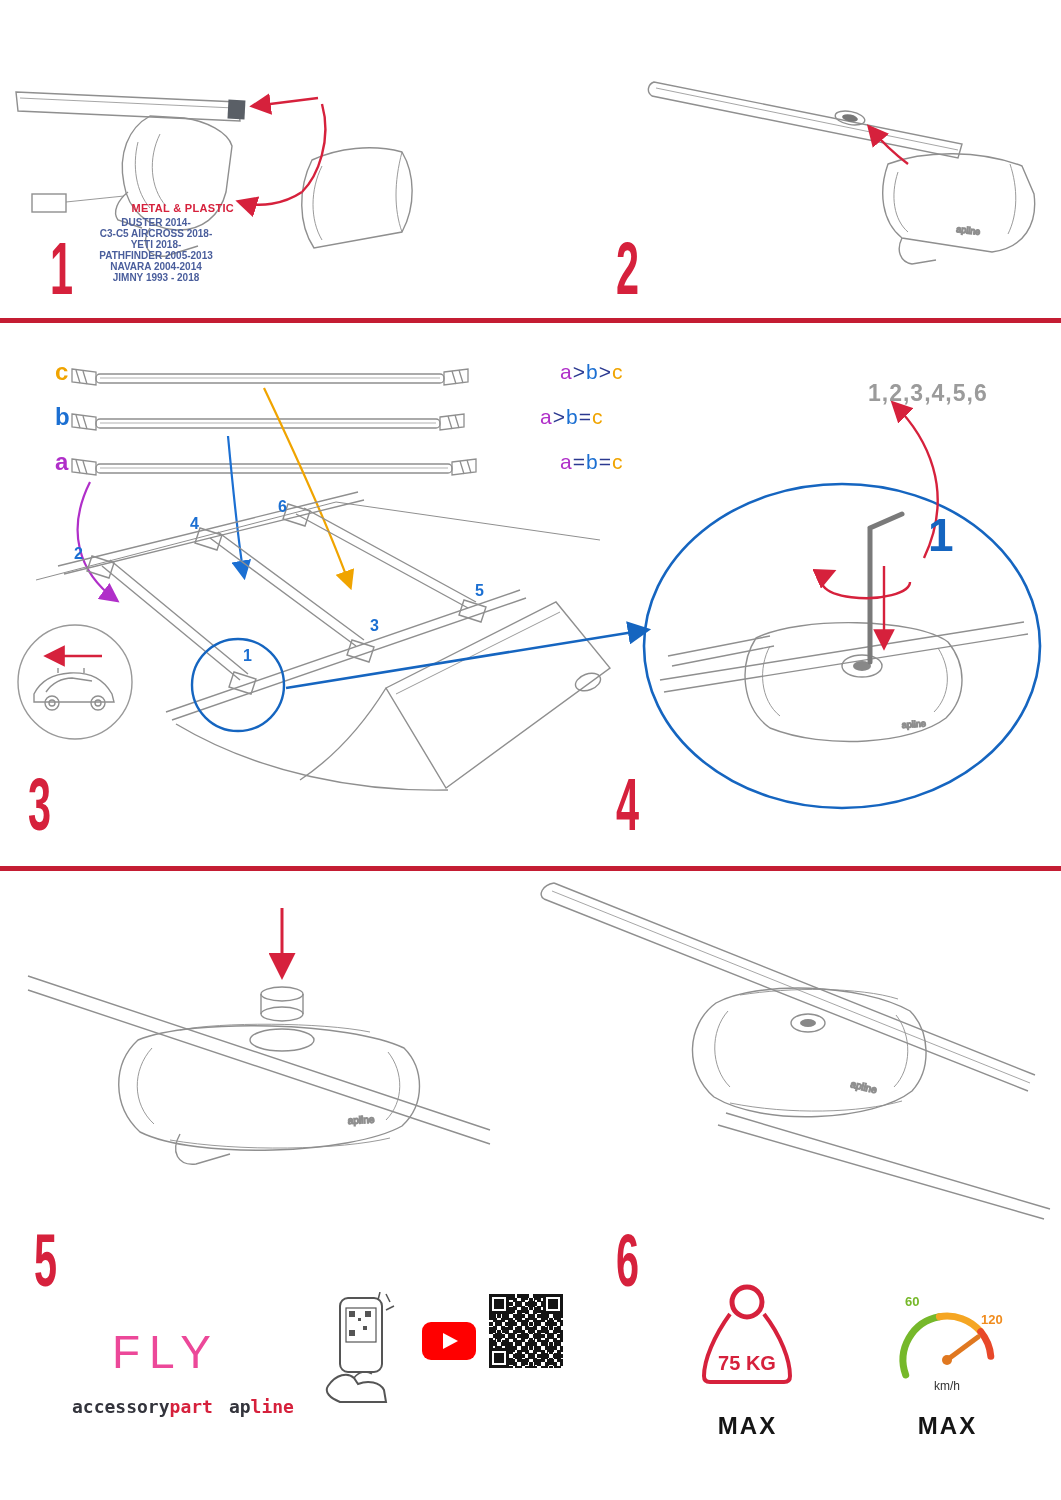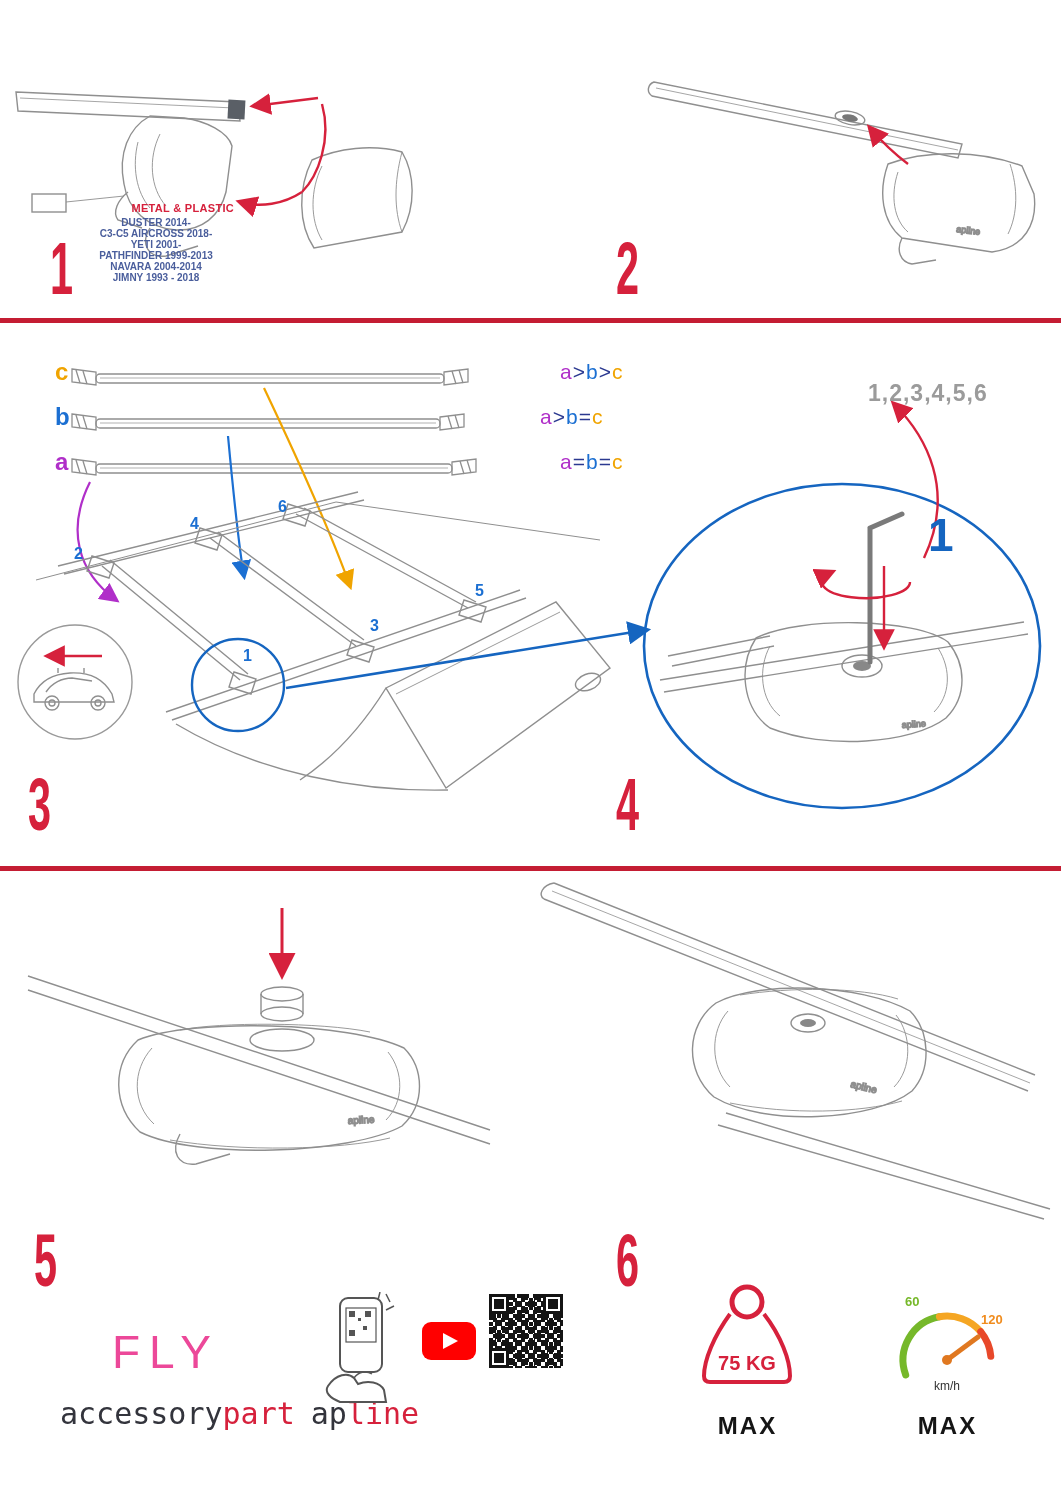--- a/index.html
+++ b/index.html
@@ -10,21 +10,21 @@
   .matblock{width:156px;text-align:right;}
   .mat{color:#d6213c;font-weight:700;font-size:11px;margin-bottom:3px;letter-spacing:.3px;}
   .compat{color:#4a5e9c;font-size:10px;line-height:11px;font-weight:700;text-align:center;}
   .barlabel{font-size:24px;font-weight:700;line-height:1;}
   .c-purple{color:#b02fc9}.c-blue{color:#1b6fd2}.c-orange{color:#f0a400}.c-navy{color:#2b3990}
   .rule{font-size:21px;font-weight:400;letter-spacing:1px;}
   .posnum{font-size:16px;font-weight:700;color:#1b6fd2;line-height:1;}
   .seq{font-size:23px;font-weight:700;color:#9b9b9b;letter-spacing:1px;}
   .callout1{font-size:46px;font-weight:700;color:#1565c0;line-height:1;}
   .fly{font-size:46px;color:#ec4899;letter-spacing:9px;font-weight:400;}
-  .brandline{font-family:"DejaVu Sans Mono",monospace;font-size:30px;font-weight:400;letter-spacing:0;}
+  .brandline{font-family:"DejaVu Sans Mono",monospace;font-size:18px;font-weight:700;letter-spacing:0;margin-left:12px;}
   .dark{color:#33343c}.red{color:#d6213c}
   .gap{margin-left:16px;}
   .max{font-size:24px;font-weight:700;color:#151515;text-align:center;letter-spacing:2px;}
   .yt{width:54px;height:38px;background:#ff0000;border-radius:9px;position:relative;}
   .yt::after{content:"";position:absolute;left:21px;top:11px;border-left:15px solid #fff;border-top:8px solid transparent;border-bottom:8px solid transparent;}
   .qr{background:#fff;}
   .qr-noise{position:absolute;inset:2px;background:
       repeating-conic-gradient(#141414 0% 25%, transparent 0% 50%) 0 0/13px 13px,
       repeating-conic-gradient(#141414 0% 25%, #fff 0% 50%) 0 0/8px 8px;}
   .finder{position:absolute;width:20px;height:20px;border:3px solid #141414;background:#fff;box-sizing:border-box;}
@@ -62,22 +62,22 @@
       <path d="M318,56 L254,64" marker-end="url(#m1r)"></path>
       <path d="M322,62 C332,98 318,134 302,150"></path>
       <path d="M302,150 C284,162 260,166 240,160" marker-end="url(#m1r)"></path>
     </g>
   </svg>
 
   <div class="abs matblock" style="left:78px;top:202px">
     <div class="mat">METAL &amp; PLASTIC</div>
     <div class="compat">DUSTER 2014-</div>
     <div class="compat">C3-C5 AIRCROSS 2018-</div>
-    <div class="compat">YETI 2001-</div>
-    <div class="compat">PATHFINDER 1999-2013</div>
+    <div class="compat">YETI 2018-</div>
+    <div class="compat">PATHFINDER 2005-2013</div>
     <div class="compat">NAVARA 2004-2014</div>
     <div class="compat">JIMNY 1993 - 2018</div>
   </div>
 
   <div class="abs stepnum" style="left:50px;top:232px">1</div>
 
   <svg class="abs" style="left:640px;top:52px" width="421" height="242" viewBox="0 0 421 242">
     <defs>
       <marker id="m2r" markerWidth="9" markerHeight="9" refX="7" refY="4.5" orient="auto">
           <path d="M0,0 L9,4.5 L0,9 Z" fill="#d6213c"></path>

